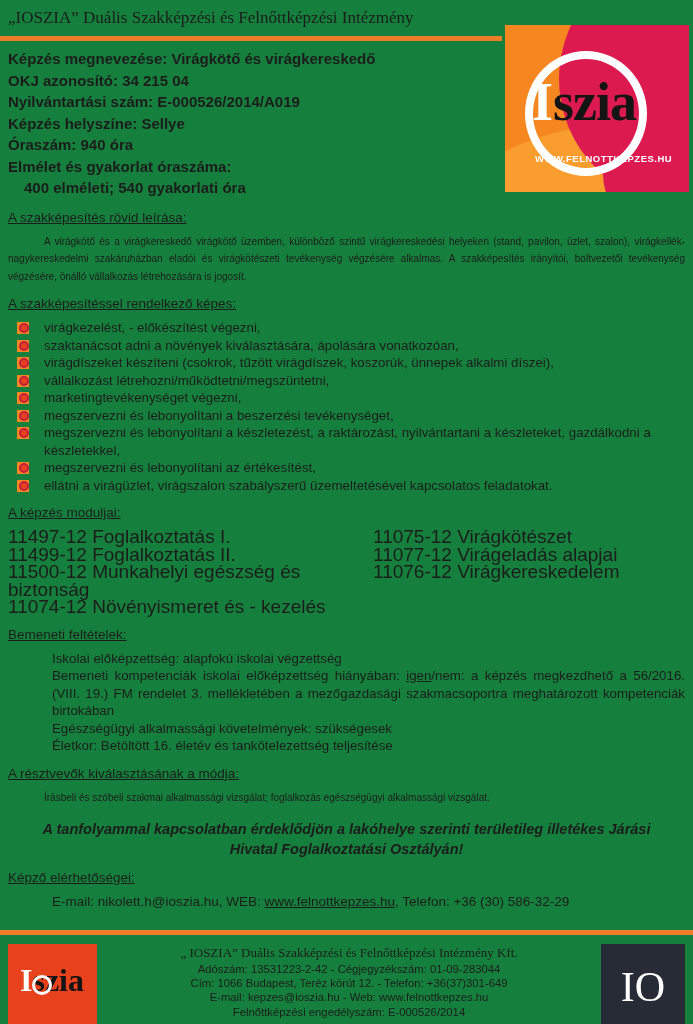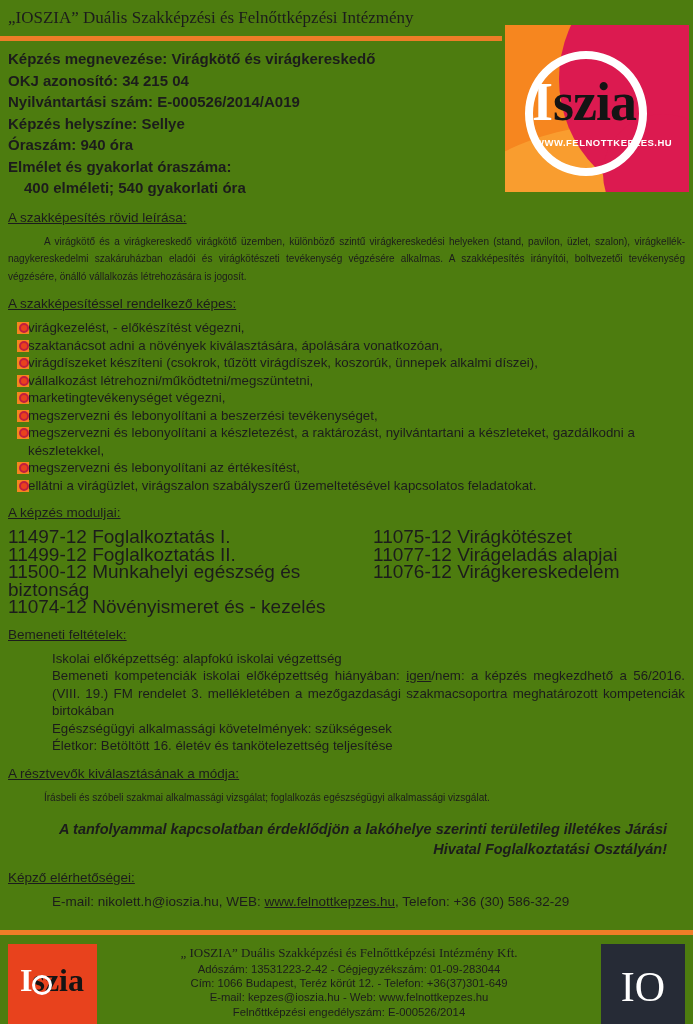--- a/index.html
+++ b/index.html
@@ -1,20 +1,20 @@
 <!DOCTYPE html>
 <html><head>
 <meta charset="utf-8">
 <style>
   * { margin:0; padding:0; box-sizing:border-box; }
   html,body { background:#ffffff; }
   .page {
     position:relative;
     width:693px; height:1024px;
-    background:#4d7c0f;
+    background:#15803d;
     overflow:hidden;
     font-family:"Liberation Sans", sans-serif;
     color:#1c1c1c;
   }
   
   .org-title {
     font-family:"Liberation Serif", serif;
     font-size:17px; line-height:22px;
     padding:7px 8px 0 8px;
   }
@@ -31,53 +31,53 @@
     background:#DC1A50; top:-72px; left:54px; }
   .lm-blob2 { position:absolute; width:120px; height:120px; border-radius:50%;
     background:#DC1A50; bottom:-42px; right:-34px; }
   .lm-ring  { position:absolute; left:20px; top:26px; width:122px; height:125px;
     border:8px solid #ffffff; border-radius:50%; }
   .lm-text  { position:absolute; left:27px; top:50px;
     font-family:"Liberation Serif", serif; font-weight:bold;
     font-size:54px; line-height:54px; }
   .lm-i    { color:#ffffff; }
   .lm-szia { color:#141414; letter-spacing:-1px; }
-  .lm-url  { position:absolute; left:30px; top:112px; color:#ffffff;
+  .lm-url  { position:absolute; left:30px; top:128px; color:#ffffff;
     font-size:9.5px; font-weight:bold; letter-spacing:0.5px; }
 
   .info { margin:7px 8px 0 8px; width:490px;
     font-weight:bold; font-size:15px; line-height:21.5px; }
   .info .ind { padding-left:16px; }
 
   
   .sec-h { margin:11px 8px 8px 8px; font-size:13.5px; }
   .sec-h span { text-decoration:underline; }
   .para { margin:0 8px; font-size:10px; line-height:17.5px;
     text-align:justify; text-indent:36px; }
 
   .bullets { margin-top:2px; }
-  .b-item { position:relative; padding-left:28px; margin-right:8px;
+  .b-item { position:relative; padding-left:44px; margin-right:8px;
     font-size:13.3px; line-height:17.5px; }
   .b-line { text-align:justify; }
   .bullet-icon { position:absolute; left:17px; top:3px;
     width:12px; height:12px; background:#F6861F; display:inline-block; }
   .bullet-icon::after { content:""; position:absolute; right:0px; top:1px;
     width:6px; height:6px; border:2px solid #C21E3F; border-radius:50%;
     background:#E8421D; }
 
   .modules { display:flex; margin:6px 8px 0 8px;
     font-size:19px; line-height:17.5px; }
   .m-left  { width:365px; }
   .m-right { flex:1; }
 
   .entry-block { margin:6px 8px 0 52px; font-size:13.3px; line-height:17.5px; }
   .entry-just { text-align:justify; }
   .u { text-decoration:underline; }
 
-  .note { margin:13px 26px 0 26px; text-align:right;
+  .note { margin:13px 26px 0 26px; text-align:center;
     font-size:14.5px; font-weight:bold; font-style:italic; line-height:20px; }
 
   .contact-line { margin:2px 8px 0 52px; font-size:13.5px; line-height:17.5px; }
   .weblink { color:#1c1c1c; text-decoration:underline; cursor:pointer; }
 
   
   .footer { position:absolute; left:0; right:0; bottom:0; }
   .f-rule { height:5px; background:#EE7D27; }
   .f-row  { display:flex; align-items:flex-start; padding:9px 8px 0 8px; height:89px; }
   .f-logo-left { position:relative; width:89px; height:80px; background:#E8421D;

